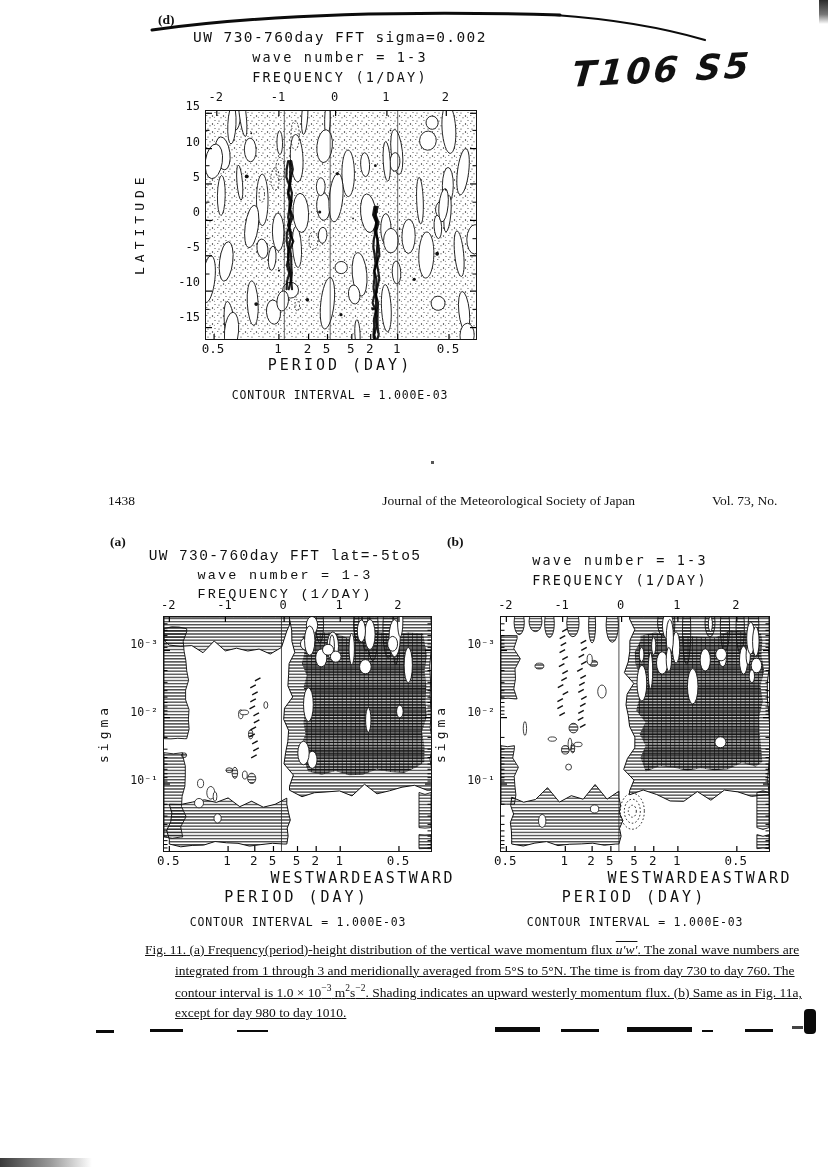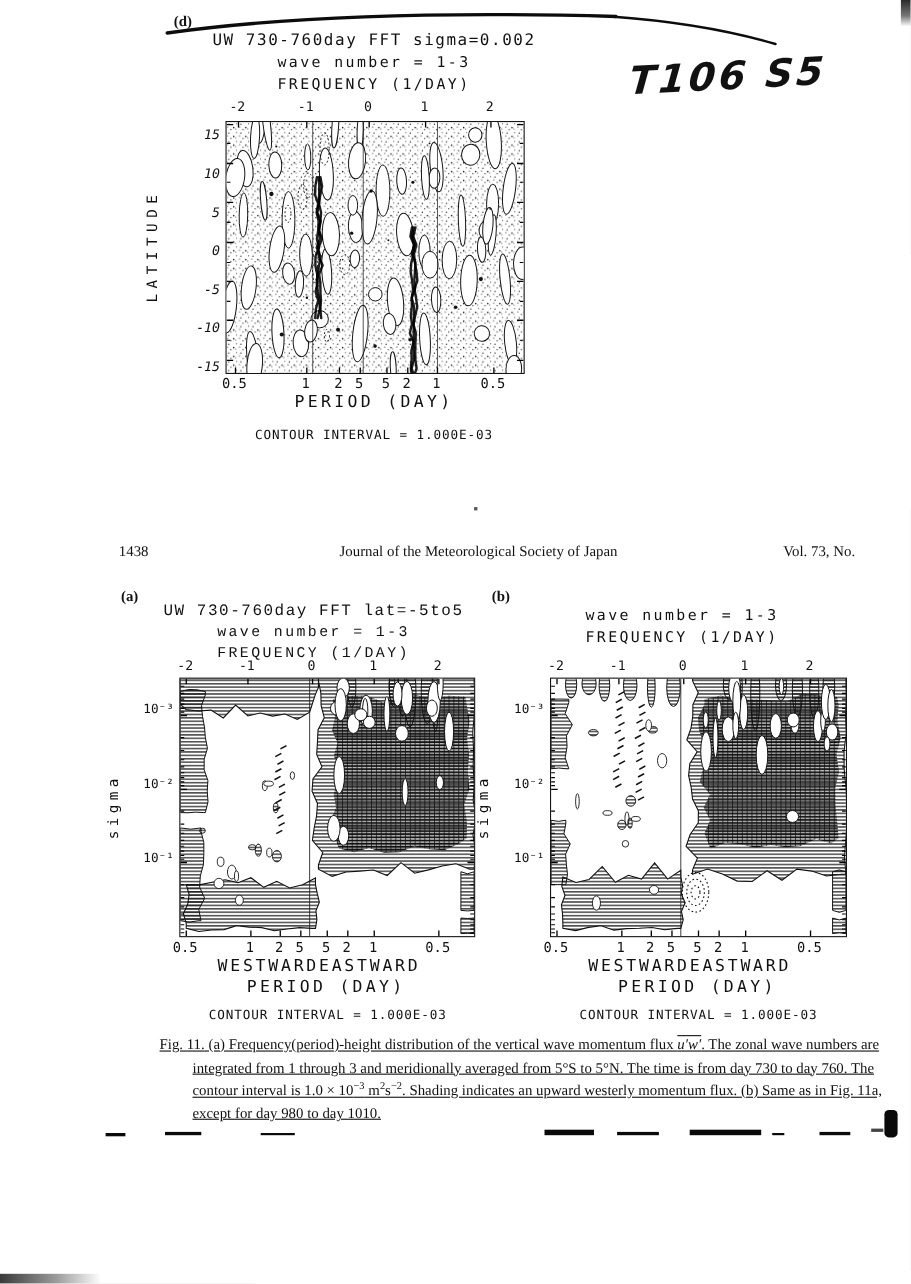--- a/index.html
+++ b/index.html
@@ -13,21 +13,21 @@
   .tickrow{position:absolute;height:15px;}
   .tick{position:absolute;transform:translateX(-50%);font-size:12px;white-space:nowrap;}
   .ytick{position:absolute;right:0;font-size:12px;white-space:nowrap;}
   .vlabel{position:absolute;writing-mode:vertical-rl;transform:rotate(180deg);
           text-align:center;font-size:13px;letter-spacing:5px;}
   .title1{font-size:14.5px;letter-spacing:1.4px;white-space:nowrap;}
   .title2{font-size:13.5px;letter-spacing:2.2px;margin-top:4px;white-space:nowrap;}
   .panel-label{font-family:"Liberation Serif",serif;font-weight:bold;font-size:13.5px;}
   .axis-label{font-size:15px;letter-spacing:3px;}
   .contour-note{font-size:11.5px;letter-spacing:0.8px;font-weight:400;}
-  .westeast{display:flex;justify-content:center;font-size:15px;letter-spacing:2.5px;}
+  .westeast{display:flex;justify-content:flex-end;font-size:15px;letter-spacing:2.5px;}
   .handwriting{font-family:"DejaVu Sans",sans-serif;font-style:italic;font-weight:700;
                font-size:35px;letter-spacing:3px;transform:rotate(-3deg) skewX(-8deg);}
   .caption{font-family:"Liberation Serif",serif;font-size:13.5px;line-height:1.52;
            padding-left:30px;text-indent:-30px;}
   .caption .flux{font-style:italic;text-decoration:overline;}
   .caption sup{font-size:9.5px;}
   .mark{position:absolute;background:#0a0a0a;}
   .smudge-tr{position:absolute;background:linear-gradient(180deg,#2b2b2b,#777 60%,transparent);}
   .streak-bl{position:absolute;background:linear-gradient(90deg,#3a3a3a,#9a9a9a 55%,transparent);}
 </style>
@@ -61,21 +61,21 @@
     <div class="title2">wave number = 1-3</div>
     <div class="title2">FREQUENCY (1/DAY)</div>
   </div>
   <div class="tickrow" style="left:205px;top:90px;width:270px;">
     <span class="tick" style="left:4%">-2</span>
     <span class="tick" style="left:27%">-1</span>
     <span class="tick" style="left:48%">0</span>
     <span class="tick" style="left:67%">1</span>
     <span class="tick" style="left:89%">2</span>
   </div>
-  <div class="abs" style="left:160px;top:114px;width:40px;height:228px;font-style:italic;">
+  <div class="abs" style="left:160px;top:98px;width:40px;height:228px;">
     <span class="ytick" style="top:1px">15</span>
     <span class="ytick" style="top:37px">10</span>
     <span class="ytick" style="top:72px">5</span>
     <span class="ytick" style="top:107px">0</span>
     <span class="ytick" style="top:142px">-5</span>
     <span class="ytick" style="top:177px">-10</span>
     <span class="ytick" style="top:212px">-15</span>
   </div>
   <div class="vlabel" style="left:132px;top:110px;height:228px;">LATITUDE</div>
   <div class="plotbox" style="left:205px;top:110px;width:270px;height:228px;">
@@ -237,21 +237,21 @@
     <span class="tick" style="left:61%;font-size:12.5px">2</span>
     <span class="tick" style="left:71%;font-size:12.5px">1</span>
     <span class="tick" style="left:90%;font-size:12.5px">0.5</span>
   </div>
   <div class="abs ctr axis-label" style="left:205px;top:356px;width:270px;">PERIOD (DAY)</div>
   <div class="abs ctr contour-note" style="left:190px;top:388px;width:300px;">CONTOUR INTERVAL = 1.000E-03</div>
 
   <div class="abs handwriting" style="left:572px;top:50px;">T106 S5</div>
 
   <div class="abs serif" style="left:108px;top:493px;font-size:13.5px;">1438</div>
-  <div class="abs serif ctr" style="left:235px;top:493px;width:400px;font-size:13.5px;">Journal of the Meteorological Society of Japan</div>
+  <div class="abs serif ctr" style="left:235px;top:493px;width:400px;font-size:13.5px;text-align:right;">Journal of the Meteorological Society of Japan</div>
   <div class="abs serif" style="left:712px;top:493px;font-size:13.5px;">Vol. 73, No.</div>
 
   <div class="abs panel-label" style="left:110px;top:534px;">(a)</div>
   <div class="abs ctr" style="left:130px;top:548px;width:310px;font-family:Liberation Mono, monospace;">
     <div class="title1">UW 730-760day FFT lat=-5to5</div>
     <div class="title2">wave number = 1-3</div>
     <div class="title2">FREQUENCY (1/DAY)</div>
   </div>
   <div class="tickrow" style="left:163px;top:598px;width:267px;">
     <span class="tick" style="left:2%">-2</span>

